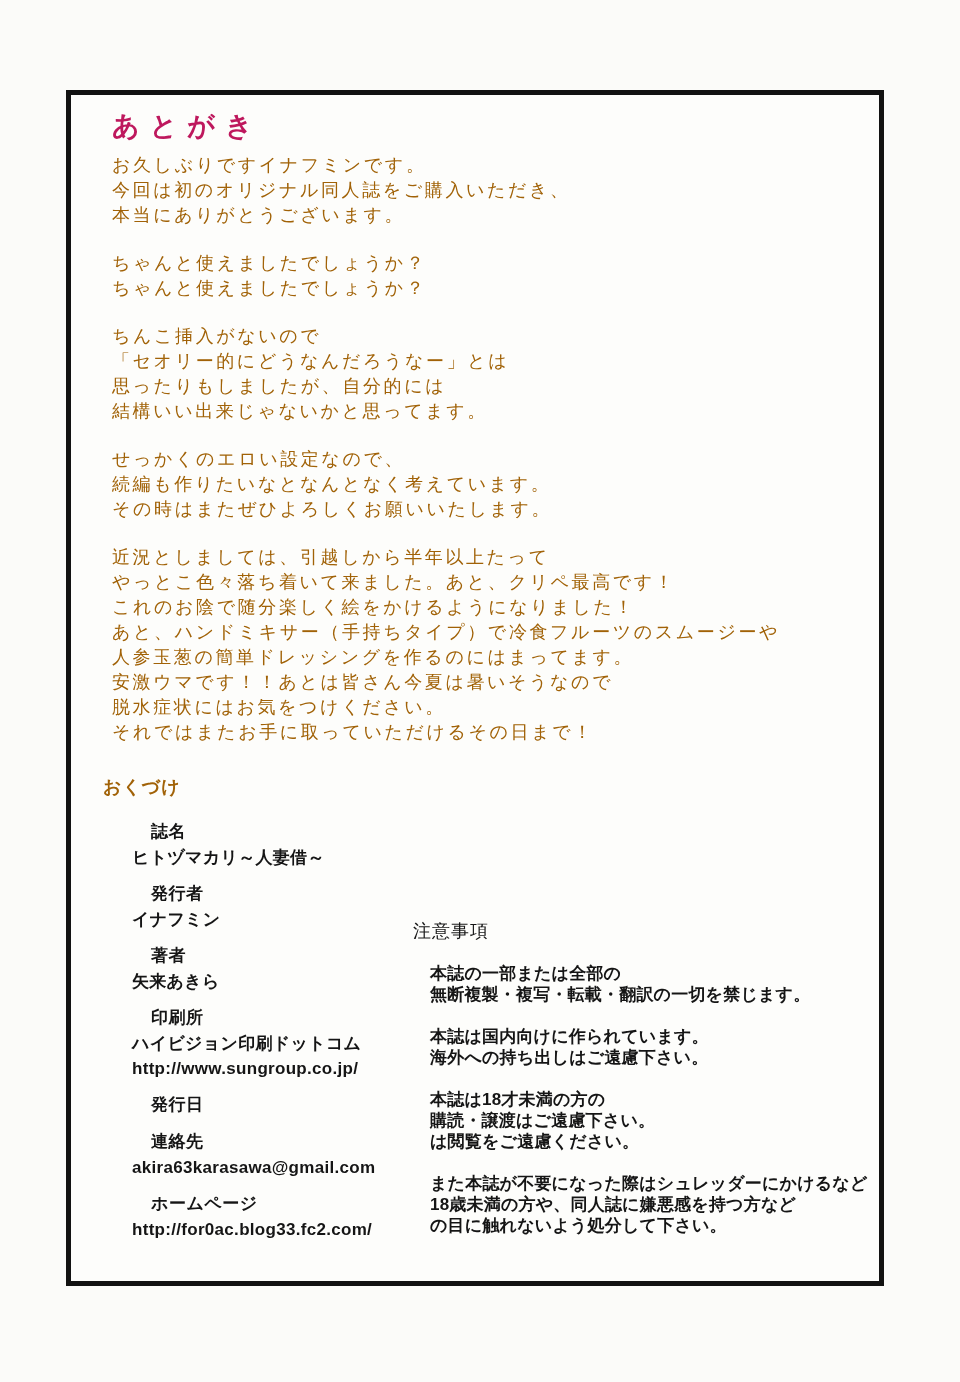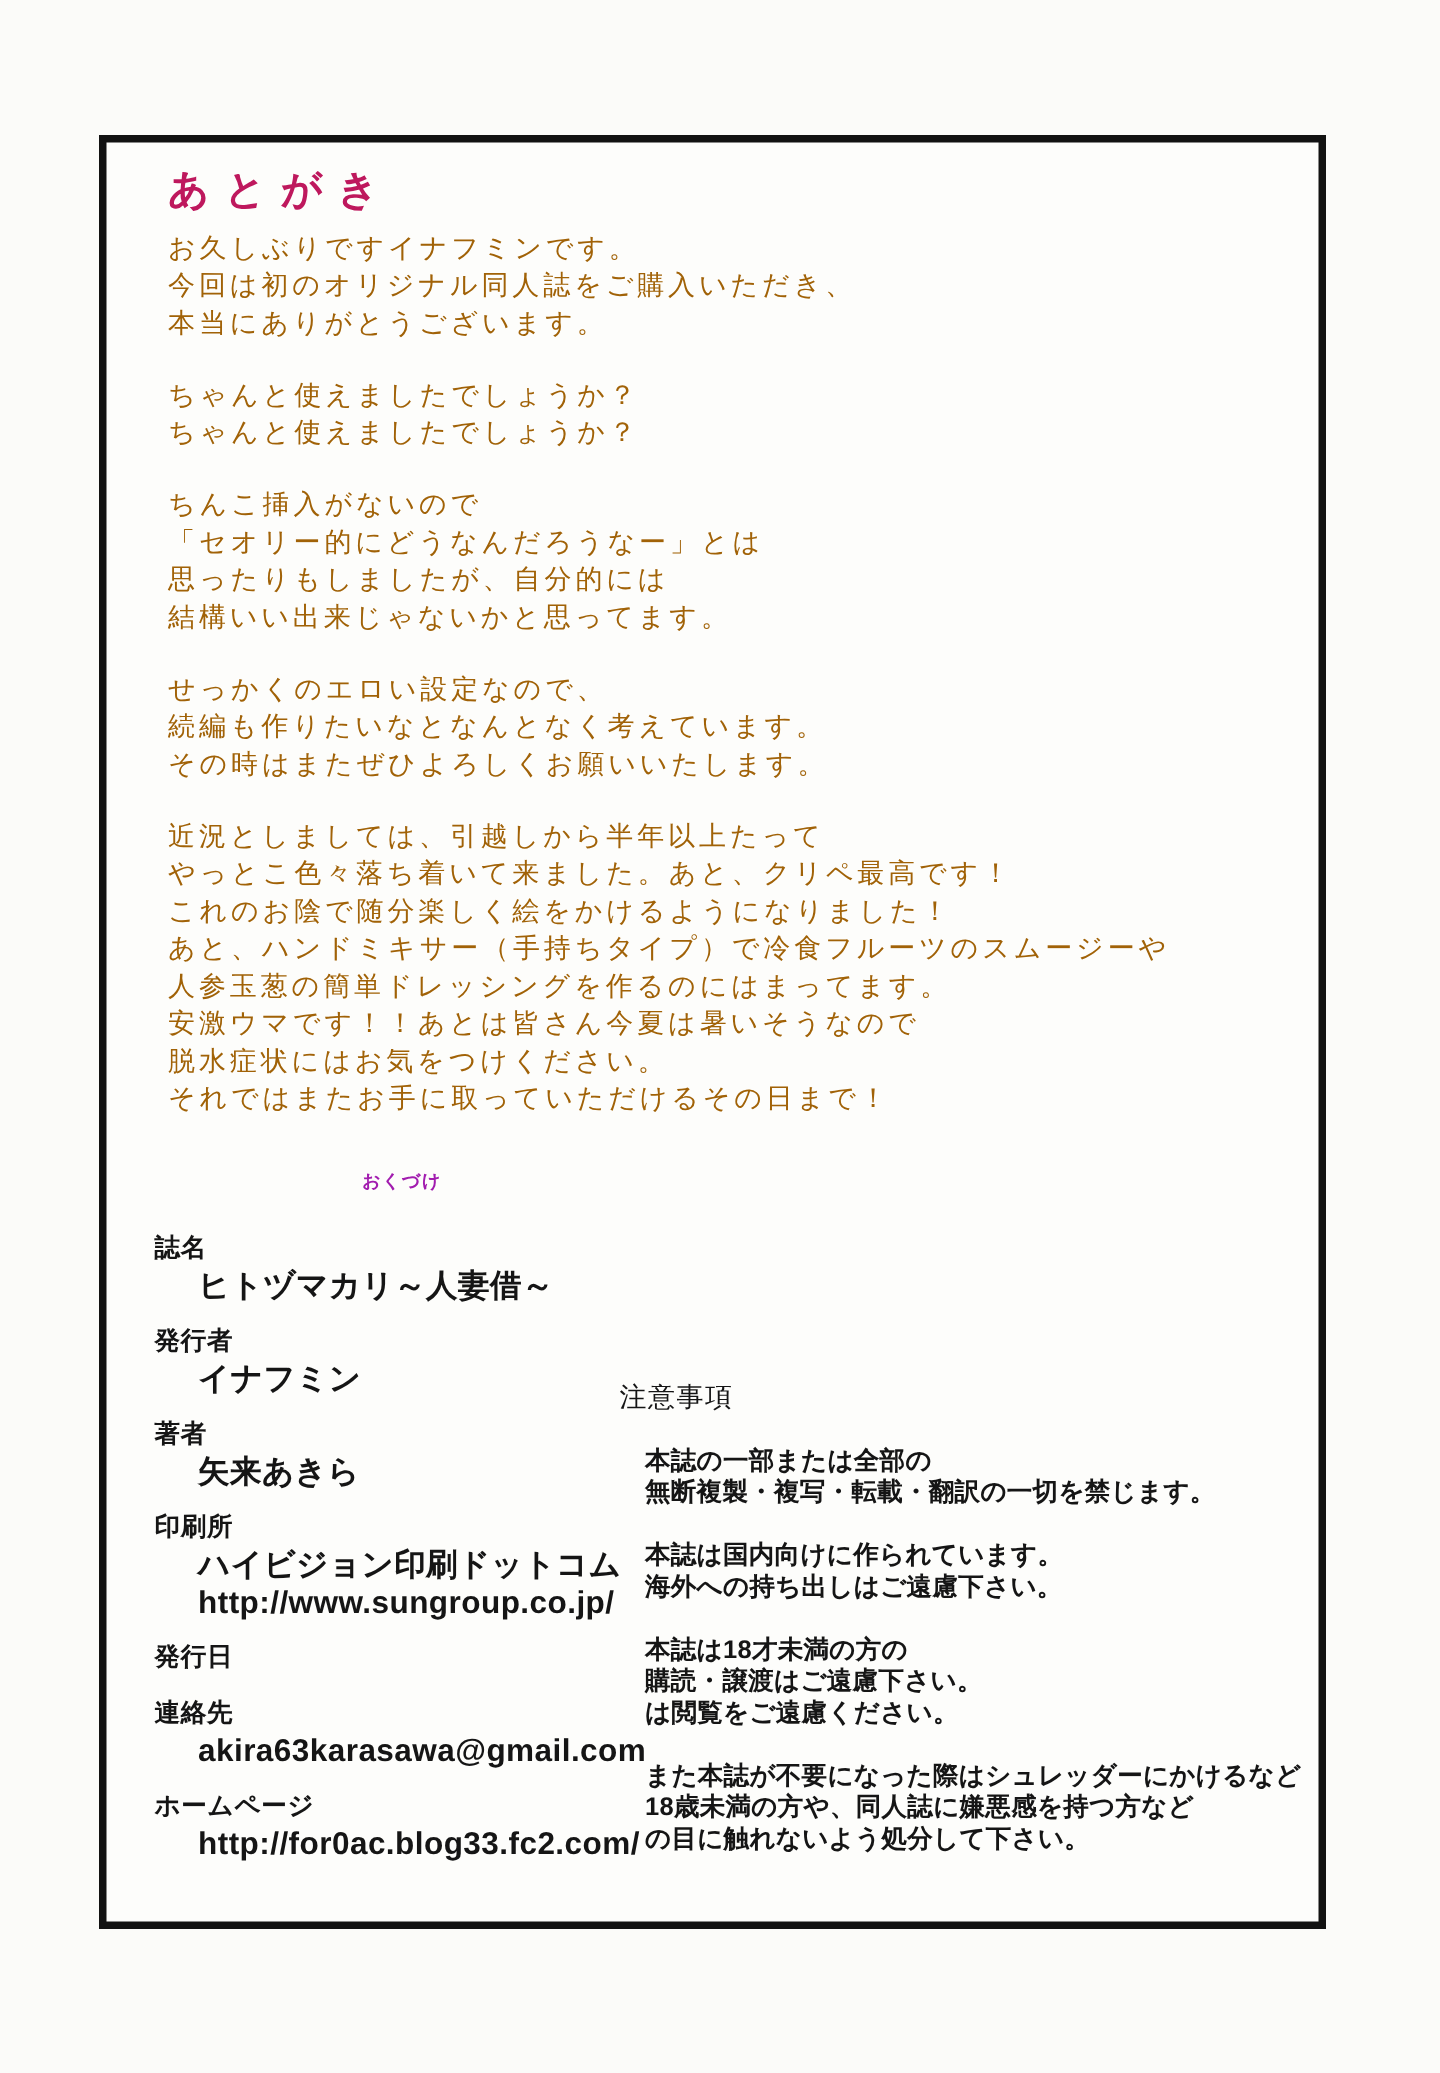--- a/index.html
+++ b/index.html
@@ -47,38 +47,38 @@
     color: #a16207;
   }
   
   .colophon {
     position: absolute;
     left: 32px;
     top: 680px;
     width: 330px;
   }
   .colophon-title {
-    font-size: 12px;
+    font-size: 18px;
     font-weight: bold;
     line-height: 24px;
     margin-bottom: 20px;
     letter-spacing: 1px;
-    color: #a21caf;
-    text-align: center;
+    color: #a16207;
   }
   .colophon-entry { margin-bottom: 11px; }
   .colophon-label {
     font-size: 17px;
     font-weight: bold;
     line-height: 26px;
     letter-spacing: 0.5px;
     color: #151515;
+    margin-left: 48px;
   }
   .colophon-value {
-    font-size: 21px;
+    font-size: 17px;
     font-weight: bold;
     line-height: 25px;
     padding-left: 29px;
     letter-spacing: 0.3px;
     white-space: nowrap;
     color: #151515;
   }
   
   .notices {
     position: absolute;

